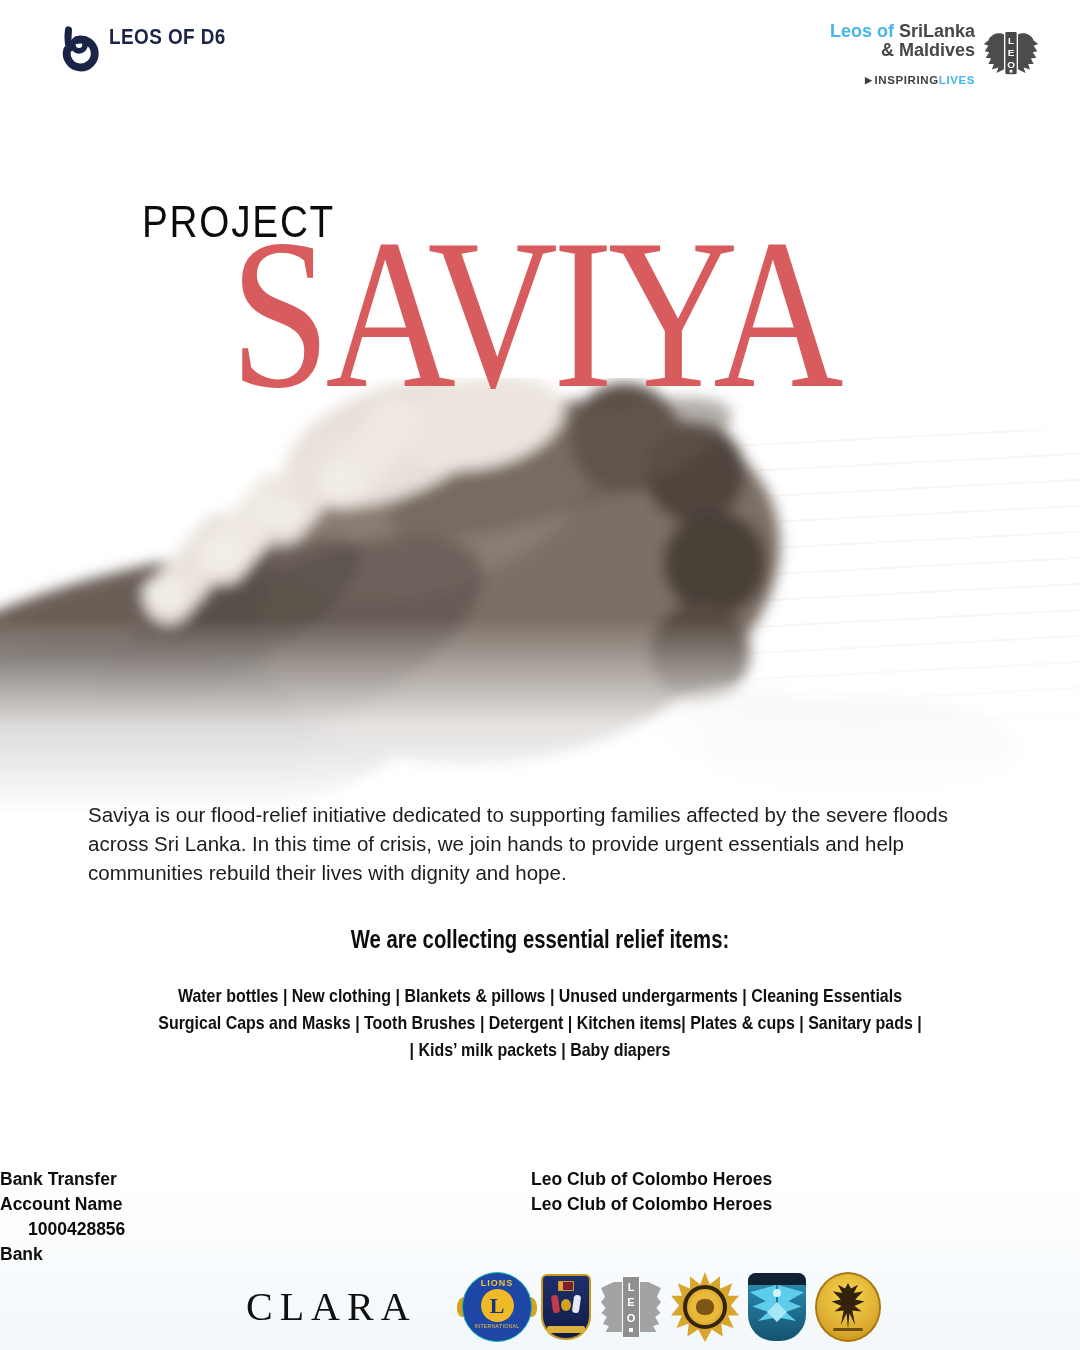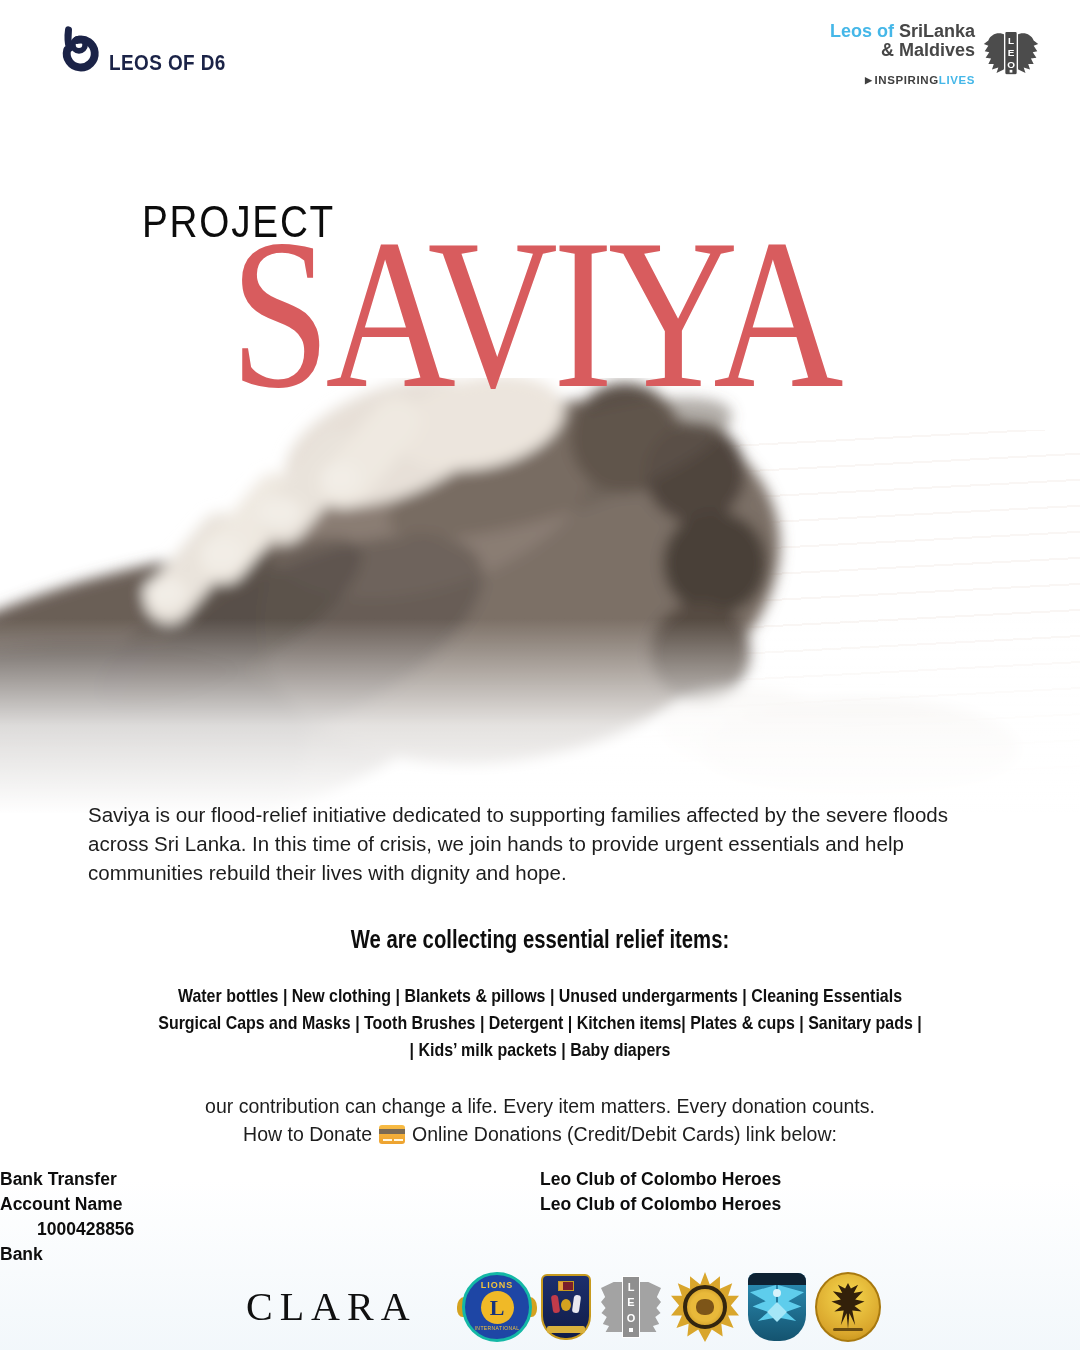--- a/index.html
+++ b/index.html
@@ -8,21 +8,21 @@
 
   
   .bg-stripes{position:absolute;right:0;top:430px;width:560px;height:340px;
     background:repeating-linear-gradient(177deg, rgba(238,228,221,.8) 0 2px, rgba(255,255,255,0) 2px 26px);
     opacity:.4;-webkit-mask-image:linear-gradient(to left,#000 55%,transparent);
     mask-image:linear-gradient(to left,#000 55%,transparent);}
   .bg-bottom{position:absolute;left:0;bottom:0;width:100%;height:170px;
     background:linear-gradient(to top, rgba(223,236,245,.4), rgba(255,255,255,0));}
 
   
-  .brand-left{position:absolute;left:58px;top:24px;display:flex;align-items:flex-end;gap:9px;color:#1b2347;}
+  .brand-left{position:absolute;left:58px;top:24px;display:flex;align-items:flex-start;gap:9px;color:#1b2347;}
   .brand-left-text{font-weight:700;font-size:22px;letter-spacing:.5px;transform:scaleX(.86);
     transform-origin:left center;white-space:nowrap;}
   .brand-right{position:absolute;right:40px;top:22px;display:flex;align-items:center;gap:7px;}
   .brand-right-text{text-align:right;line-height:1.08;white-space:nowrap;}
   .br-l1,.br-l2{font-size:18px;font-weight:700;color:#474747;}
   .br-light{color:#45b7e8;font-weight:600;}
   .br-l3{font-size:11.5px;font-weight:700;color:#3f3f3f;letter-spacing:.6px;margin-top:13px;}
   .br-arrow{font-size:9px;vertical-align:1px;margin-right:2px;}
   .br-lives{color:#45b7e8;}
   .mini-leo-letter{fill:#ffffff;font-family:"Liberation Sans",sans-serif;font-size:11px;font-weight:700;}
@@ -48,33 +48,33 @@
   .card-chip{display:inline-block;width:26px;height:19px;border-radius:3px;
     background:linear-gradient(#f8bc45,#eda22f);vertical-align:-3px;margin:0 7px;position:relative;}
   .card-chip::before{content:"";position:absolute;left:0;right:0;top:4px;height:5px;background:#7a6a54;}
   .card-chip::after{content:"";position:absolute;left:4px;bottom:3px;width:9px;height:2px;background:#fff7e0;
     box-shadow:11px 0 0 #fff7e0;}
 
   
   .bank{position:absolute;left:0;top:1167px;width:1080px;z-index:3;font-weight:700;font-size:17.5px;color:#0d0d0d;}
   .bank-row{display:flex;line-height:25px;}
   .bank-label{width:503px;}
-  .bank-value{margin-left:37px;}
+  .bank-value{margin-left:28px;}
 
   
   .footer-clara{position:absolute;left:246px;top:1283px;font-family:Liberation Serif, serif;font-size:40px;
     letter-spacing:7px;color:#101010;z-index:3;}
   .badges{position:absolute;left:462px;top:1272px;display:flex;align-items:center;gap:9px;z-index:3;}
   .badge{position:relative;flex:0 0 auto;}
 
   
   .b-lions{width:70px;height:70px;}
   .bl-ear{position:absolute;top:25px;width:14px;height:20px;background:#d4a21f;border-radius:50% 50% 40% 40%;}
   .bl-ear-l{left:-5px;}.bl-ear-r{right:-5px;}
-  .bl-ring{position:absolute;inset:0;border-radius:50%;background:#1e46a5;border:3px solid #14b8a6;
+  .bl-ring{position:absolute;inset:0;border-radius:50%;background:#1e46a5;border:1px solid #14b8a6;
     box-sizing:border-box;overflow:hidden;text-align:center;}
   .bl-top{display:block;margin-top:5px;font-size:9px;font-weight:700;color:#f2c33d;letter-spacing:1px;}
   .bl-core{width:33px;height:33px;margin:1px auto 0;border-radius:50%;background:#f0b927;color:#16337c;
     font-weight:700;font-size:22px;line-height:33px;font-family:"Liberation Serif",serif;}
   .bl-bottom{display:block;font-size:5px;color:#f2c33d;letter-spacing:.4px;margin-top:1px;}
 
   
   .b-crest{width:50px;height:66px;background:linear-gradient(#1d2f6e,#101c47);border:2px solid #c79a1e;
     border-radius:6px 6px 24px 24px;box-sizing:border-box;}
   .bc-flag{position:absolute;top:5px;left:50%;transform:translateX(-50%);width:14px;height:8px;
@@ -210,26 +210,20 @@
 
   <div class="intro">Saviya is our flood-relief initiative dedicated to supporting families affected by the severe floods across Sri Lanka. In this time of crisis, we join hands to provide urgent essentials and help communities rebuild their lives with dignity and hope.</div>
 
   <div class="collect-heading">We are collecting essential relief items:</div>
   <div class="items">
     <div>Water bottles | New clothing | Blankets &amp; pillows | Unused undergarments | Cleaning Essentials</div>
     <div>Surgical Caps and Masks | Tooth Brushes | Detergent | Kitchen items| Plates &amp; cups | Sanitary pads |</div>
     <div>| Kids’ milk packets | Baby diapers</div>
   </div>
 
-  <div class="contrib">
-    <div>our contribution can change a life. Every item matters. Every donation counts.</div>
-    <div>
-      <span>How to Donate</span><span class="card-chip"></span><span>Online Donations (Credit/Debit Cards) link below:</span>
-    </div>
-  </div>
 
   <div class="bank">
     <div class="bank-row">
       <span class="bank-label">Bank Transfer</span>
       <span class="bank-value">Leo Club of Colombo Heroes</span>
     </div>
     <div class="bank-row">
       <span class="bank-label">Account Name</span>
       <span class="bank-value">Leo Club of Colombo Heroes</span>
     </div>

